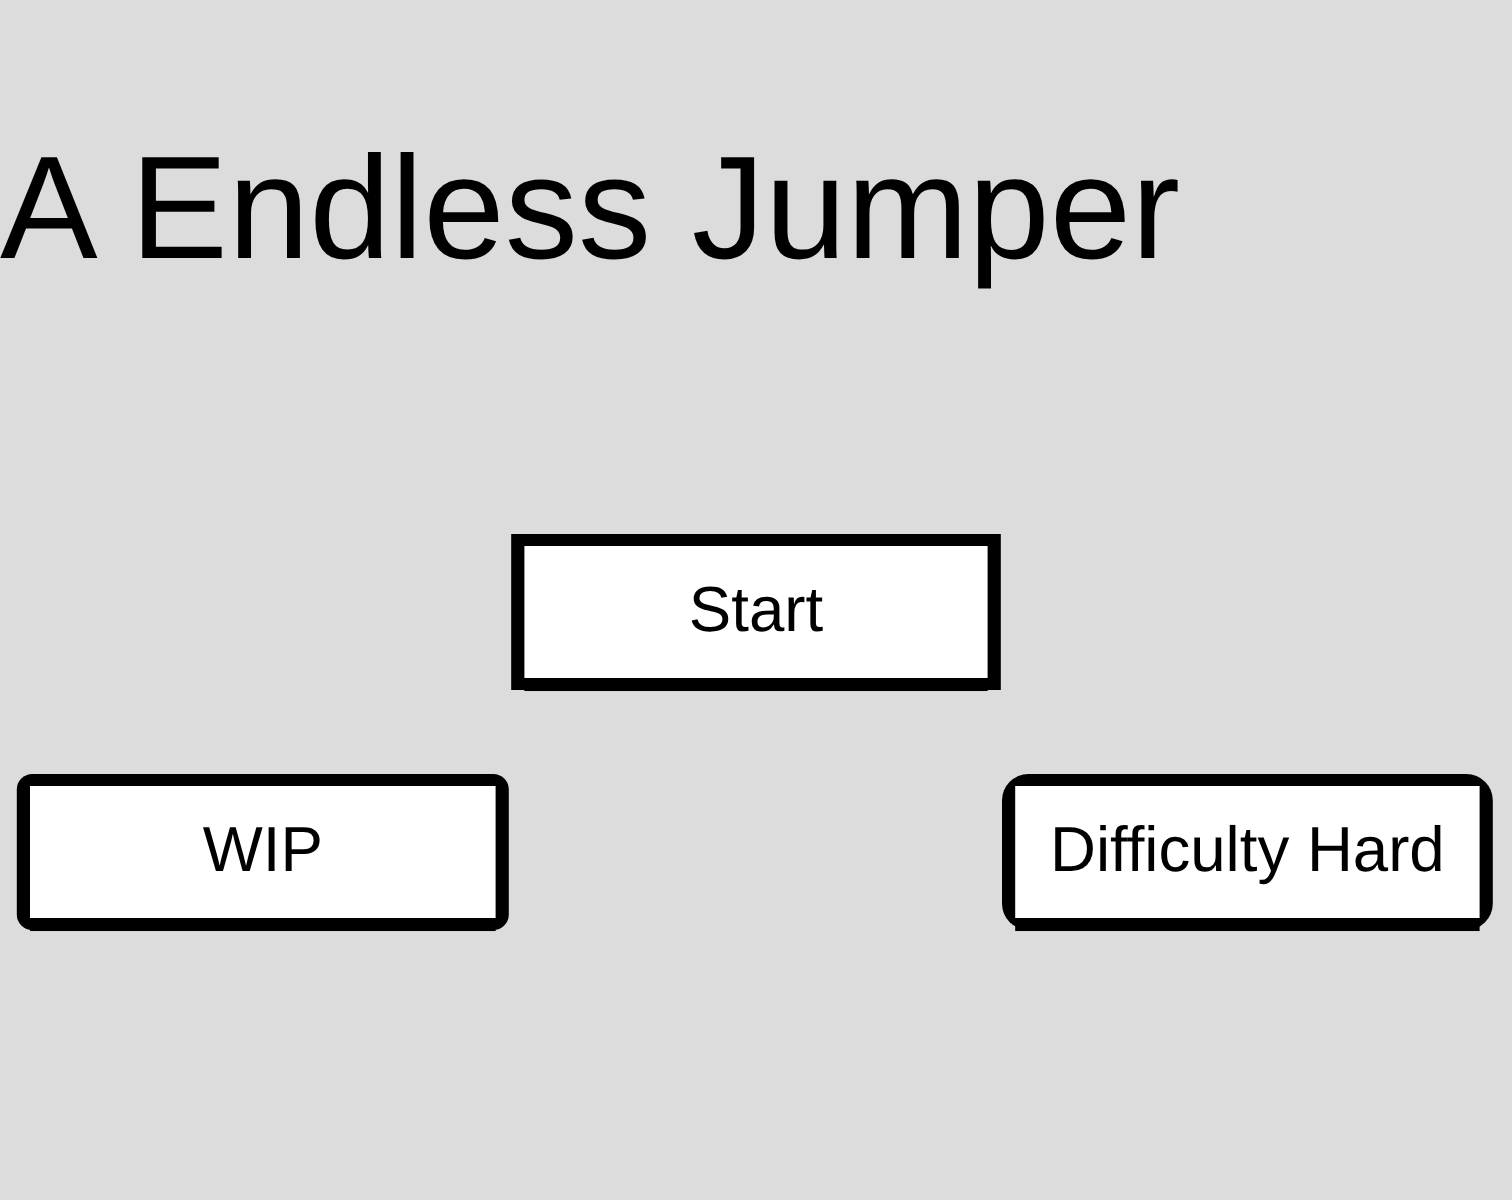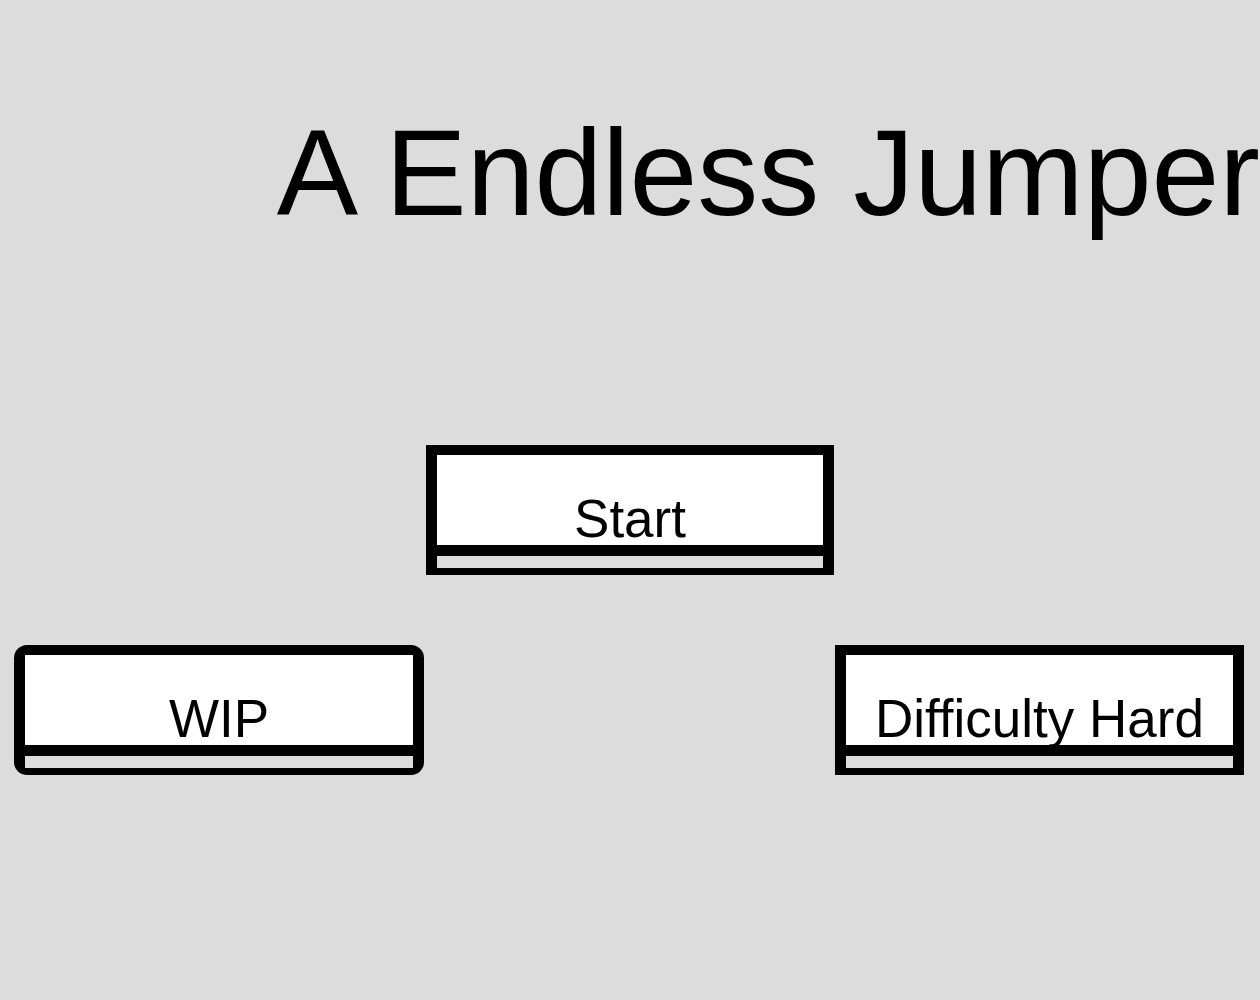--- a/index.html
+++ b/index.html
@@ -24,44 +24,44 @@
     height: 1000px;
     background: #dcdcdc;
   }
 
   
   .game-title {
     position: absolute;
     left: 0;
     top: 112px;
     width: 1260px;
-    text-align: right;
+    text-align: left;
     font-family: "Liberation Sans", sans-serif;
     font-size: 122px;
     font-weight: 400;
     line-height: 1;
     color: #000000;
     letter-spacing: 0px;
     white-space: nowrap;
   }
 
   
   .btn {
     position: absolute;
     background: #000000;
     box-sizing: border-box;
     padding: 10px 11px 7px 11px;
     cursor: pointer;
     user-select: none;
   }
   .btn-face {
     background: #ffffff;
-    height: 90px;
+    height: 110px;
     display: flex;
-    align-items: flex-end;
+    align-items: center;
     justify-content: center;
     box-sizing: border-box;
   }
   .btn-label {
     font-family: "Liberation Sans", sans-serif;
     font-size: 53px;
     font-weight: 400;
     line-height: 1;
     color: #000000;
     white-space: nowrap;
@@ -89,20 +89,21 @@
     top: 645px;
     width: 410px;
     height: 130px;
     border-radius: 13px;
   }
   #difficulty-button {
     left: 835px;
     top: 645px;
     width: 409px;
     height: 130px;
+    border-radius: 22px;
   }
 </style>
 </head>
 <body>
 
 <div id="game-screen">
 
   <div class="game-title">A Endless Jumper</div>
 
   <div class="btn" id="start-button">

